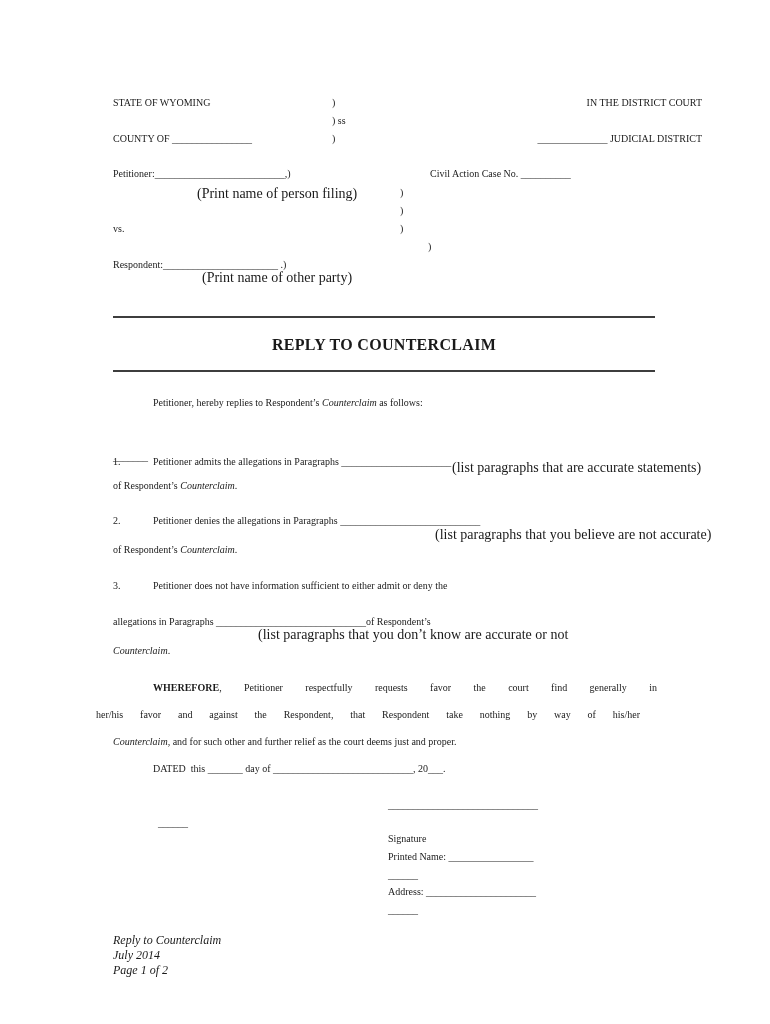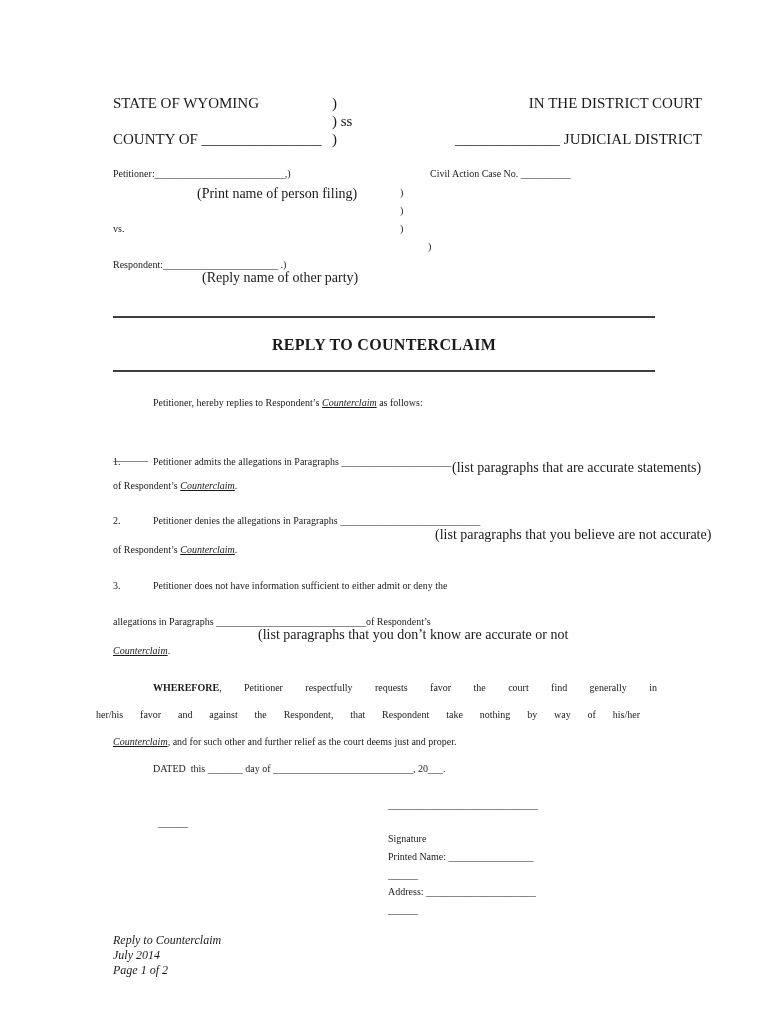--- a/index.html
+++ b/index.html
@@ -22,21 +22,21 @@
     font-size: 14px;
     line-height: 12px;
   }
   .caption-grid {
     position: absolute;
     left: 113px; top: 94px;
     width: 589px;
     display: grid;
     grid-template-columns: 219px 90px 1fr;
     row-gap: 0;
-    font-size: 15px;
+    font-size: 10px;
     line-height: 18px;
     white-space: pre;
   }
   .caption-grid .right { text-align: right; }
   .divider {
     position: absolute;
     left: 113px;
     width: 542px;
     height: 2px;
     background: #3d3d3d;
@@ -49,21 +49,21 @@
     font-size: 16px;
     font-weight: bold;
     letter-spacing: 0.3px;
   }
   .just {
     white-space: normal;
     text-align: justify;
     text-align-last: justify;
     width: 544px;
   }
-  .ital { font-style: italic; text-decoration: underline; }
+  .ital { font-style: italic; }
   .num { display: inline-block; width: 40px; font-style: normal; }
   .indent { text-indent: 40px; }
   .footer-line { font-size: 12px; line-height: 15px; font-style: italic; }
 </style>
 </head>
 <body>
 
 <div class="page">
 
   <div class="caption-grid">
@@ -85,21 +85,21 @@
 
   <div class="line small" style="left:197px; top:188px;">(Print name of person filing)</div>
   <div class="line" style="left:400px; top:184px;">)</div>
   <div class="line" style="left:400px; top:202px;">)</div>
 
   <div class="line" style="left:113px; top:220px;">vs.</div>
   <div class="line" style="left:400px; top:220px;">)</div>
   <div class="line" style="left:428px; top:238px;">)</div>
 
   <div class="line" style="left:113px; top:256px;">Respondent:_______________________ .)</div>
-  <div class="line small" style="left:202px; top:272px;">(Reply name of other party)</div>
+  <div class="line small" style="left:202px; top:272px;">(Print name of other party)</div>
 
   <div class="divider" style="top:316px;"></div>
   <div class="doc-title">REPLY TO COUNTERCLAIM</div>
   <div class="divider" style="top:370px;"></div>
 
   <div class="line indent" style="left:113px; top:394px;"><span>Petitioner, hereby replies to Respondent’s </span><span class="ital">Counterclaim</span><span> as follows:</span></div>
 
   <div class="line" style="left:113px; top:453px;"><span class="num">1.</span><span>Petitioner admits the allegations in Paragraphs ______________________</span></div>
   <div class="line" style="left:113px; top:448px;">_______</div>
   <div class="line small" style="left:452px; top:462px;">(list paragraphs that are accurate statements)</div>

